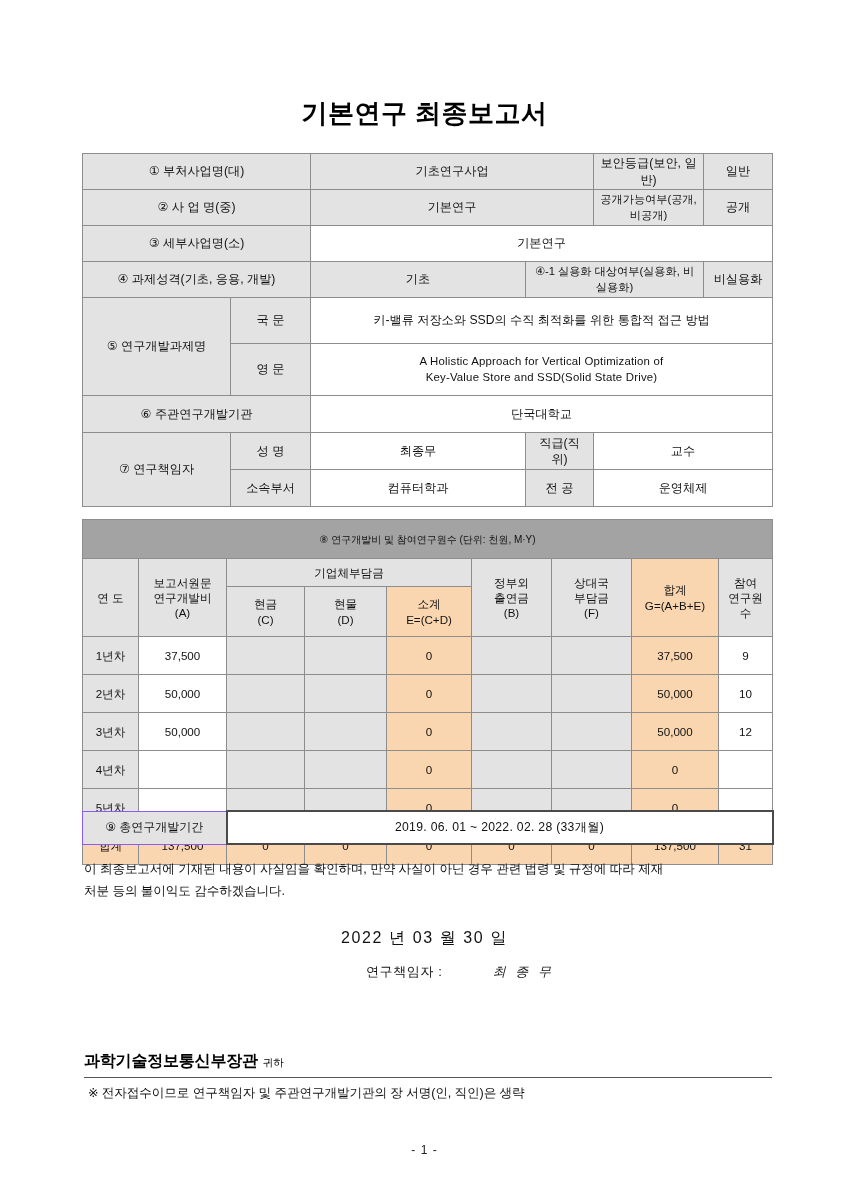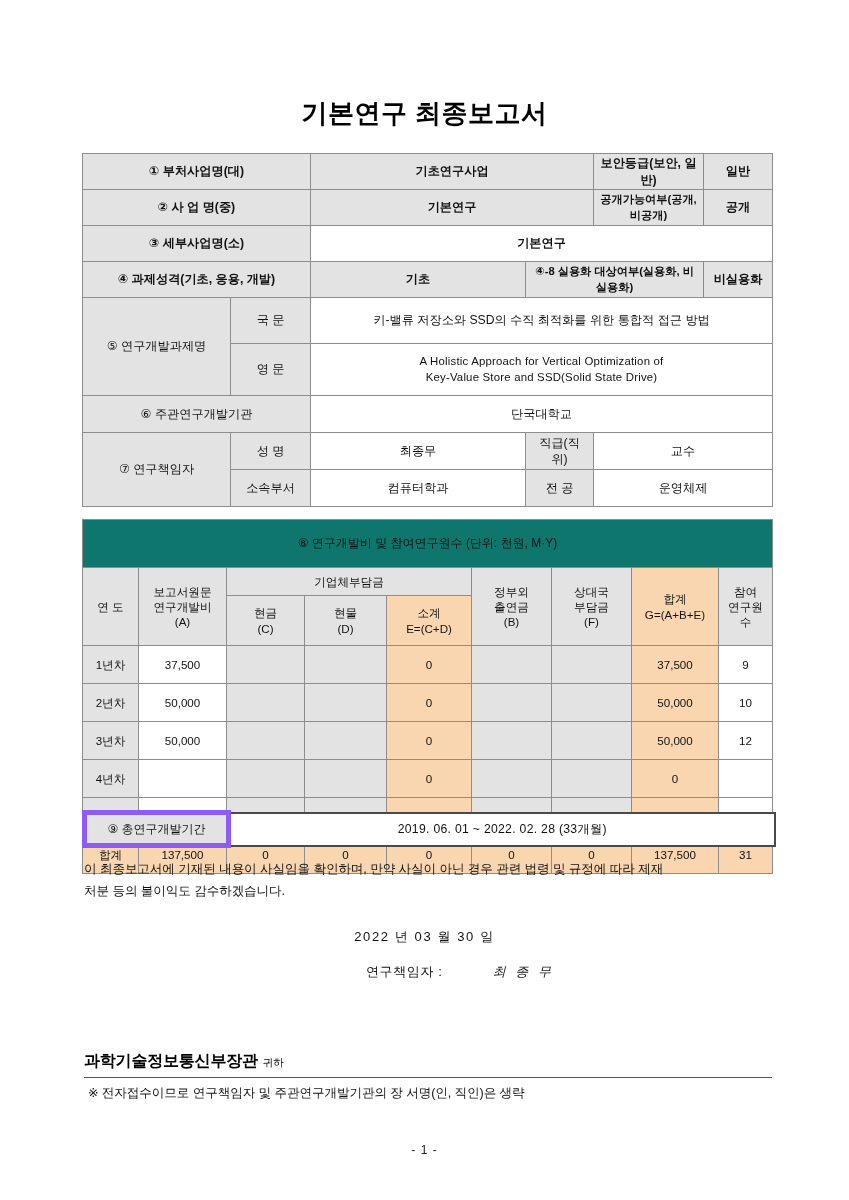--- a/index.html
+++ b/index.html
@@ -69,32 +69,32 @@
     background: #e3e3e3;
     text-align: left;
     padding-left: 12px;
   }
   .lbl-c {
     background: #e3e3e3;
     text-align: center;
   }
   .val-g { background: #e3e3e3; }
   .val-w { background: #ffffff; }
-  .h40 { height: 36px; font-weight: bold; }
+  .h40 { height: 36px; }
   .h38 { height: 37px; }
   .h46 { height: 46px; }
 
   .eng-title { font-size: 11.4px; line-height: 1.5; letter-spacing: 0.2px; }
 
   
   .budget-title-cell {
-    background: #0f766e;
+    background: #a3a3a3;
     font-weight: bold;
-    font-size: 12px;
-    height: 48px;
+    font-size: 10px;
+    height: 39px;
   }
   .budget-table {
     position: absolute;
     top: 519px;
     left: 82px;
     width: 690px;
     border-collapse: collapse;
     table-layout: fixed;
     font-size: 11.6px;
   }
@@ -117,21 +117,21 @@
   .period-table {
     position: absolute;
     top: 810px;
     left: 82px;
     width: 690px;
     border-collapse: collapse;
     table-layout: fixed;
     font-size: 12.2px;
   }
   .period-table td {
-    border: 5px solid #8b5cf6;
+    border: 1px solid #8b5cf6;
     height: 33px;
     text-align: center;
     vertical-align: middle;
     color: #111;
   }
   .period-table td.pl { background: #e3e3e3; font-size: 12px; }
   .period-table td.pv { background: #ffffff; border: 2px solid #4a4a4a; letter-spacing: 0.3px; }
 
   
   .declaration {
@@ -144,21 +144,21 @@
     letter-spacing: -0.1px;
     color: #111;
   }
 
   
   .sign-date {
     position: absolute;
     top: 928px;
     left: 0; right: 0;
     text-align: center;
-    font-size: 13px;
+    font-size: 16px;
     letter-spacing: 1.6px;
     color: #111;
   }
   .sign-pi {
     position: absolute;
     top: 963px;
     left: 366px;
     font-size: 13px;
     letter-spacing: 0.6px;
     color: #111;
@@ -245,21 +245,21 @@
         <td class="val-g" style="font-size:11.2px">공개가능여부(공개, 비공개)</td>
         <td class="val-g">공개</td>
       </tr>
       <tr class="h40">
         <td class="lbl" colspan="2">③ 세부사업명(소)</td>
         <td class="val-w" colspan="4">기본연구</td>
       </tr>
       <tr class="h40">
         <td class="lbl" colspan="2">④ 과제성격(기초, 응용, 개발)</td>
         <td class="val-g">기초</td>
-        <td class="val-g" colspan="2" style="font-size:11.2px">④-8 실용화 대상여부(실용화, 비실용화)</td>
+        <td class="val-g" colspan="2" style="font-size:11.2px">④-1 실용화 대상여부(실용화, 비실용화)</td>
         <td class="val-g">비실용화</td>
       </tr>
       <tr class="h46">
         <td class="lbl" rowspan="2">⑤ 연구개발과제명</td>
         <td class="lbl-c">국  문</td>
         <td class="val-w" colspan="4">키-밸류 저장소와 SSD의 수직 최적화를 위한 통합적 접근 방법</td>
       </tr>
       <tr style="height:52px">
         <td class="lbl-c">영  문</td>
         <td class="val-w eng-title" colspan="4">

